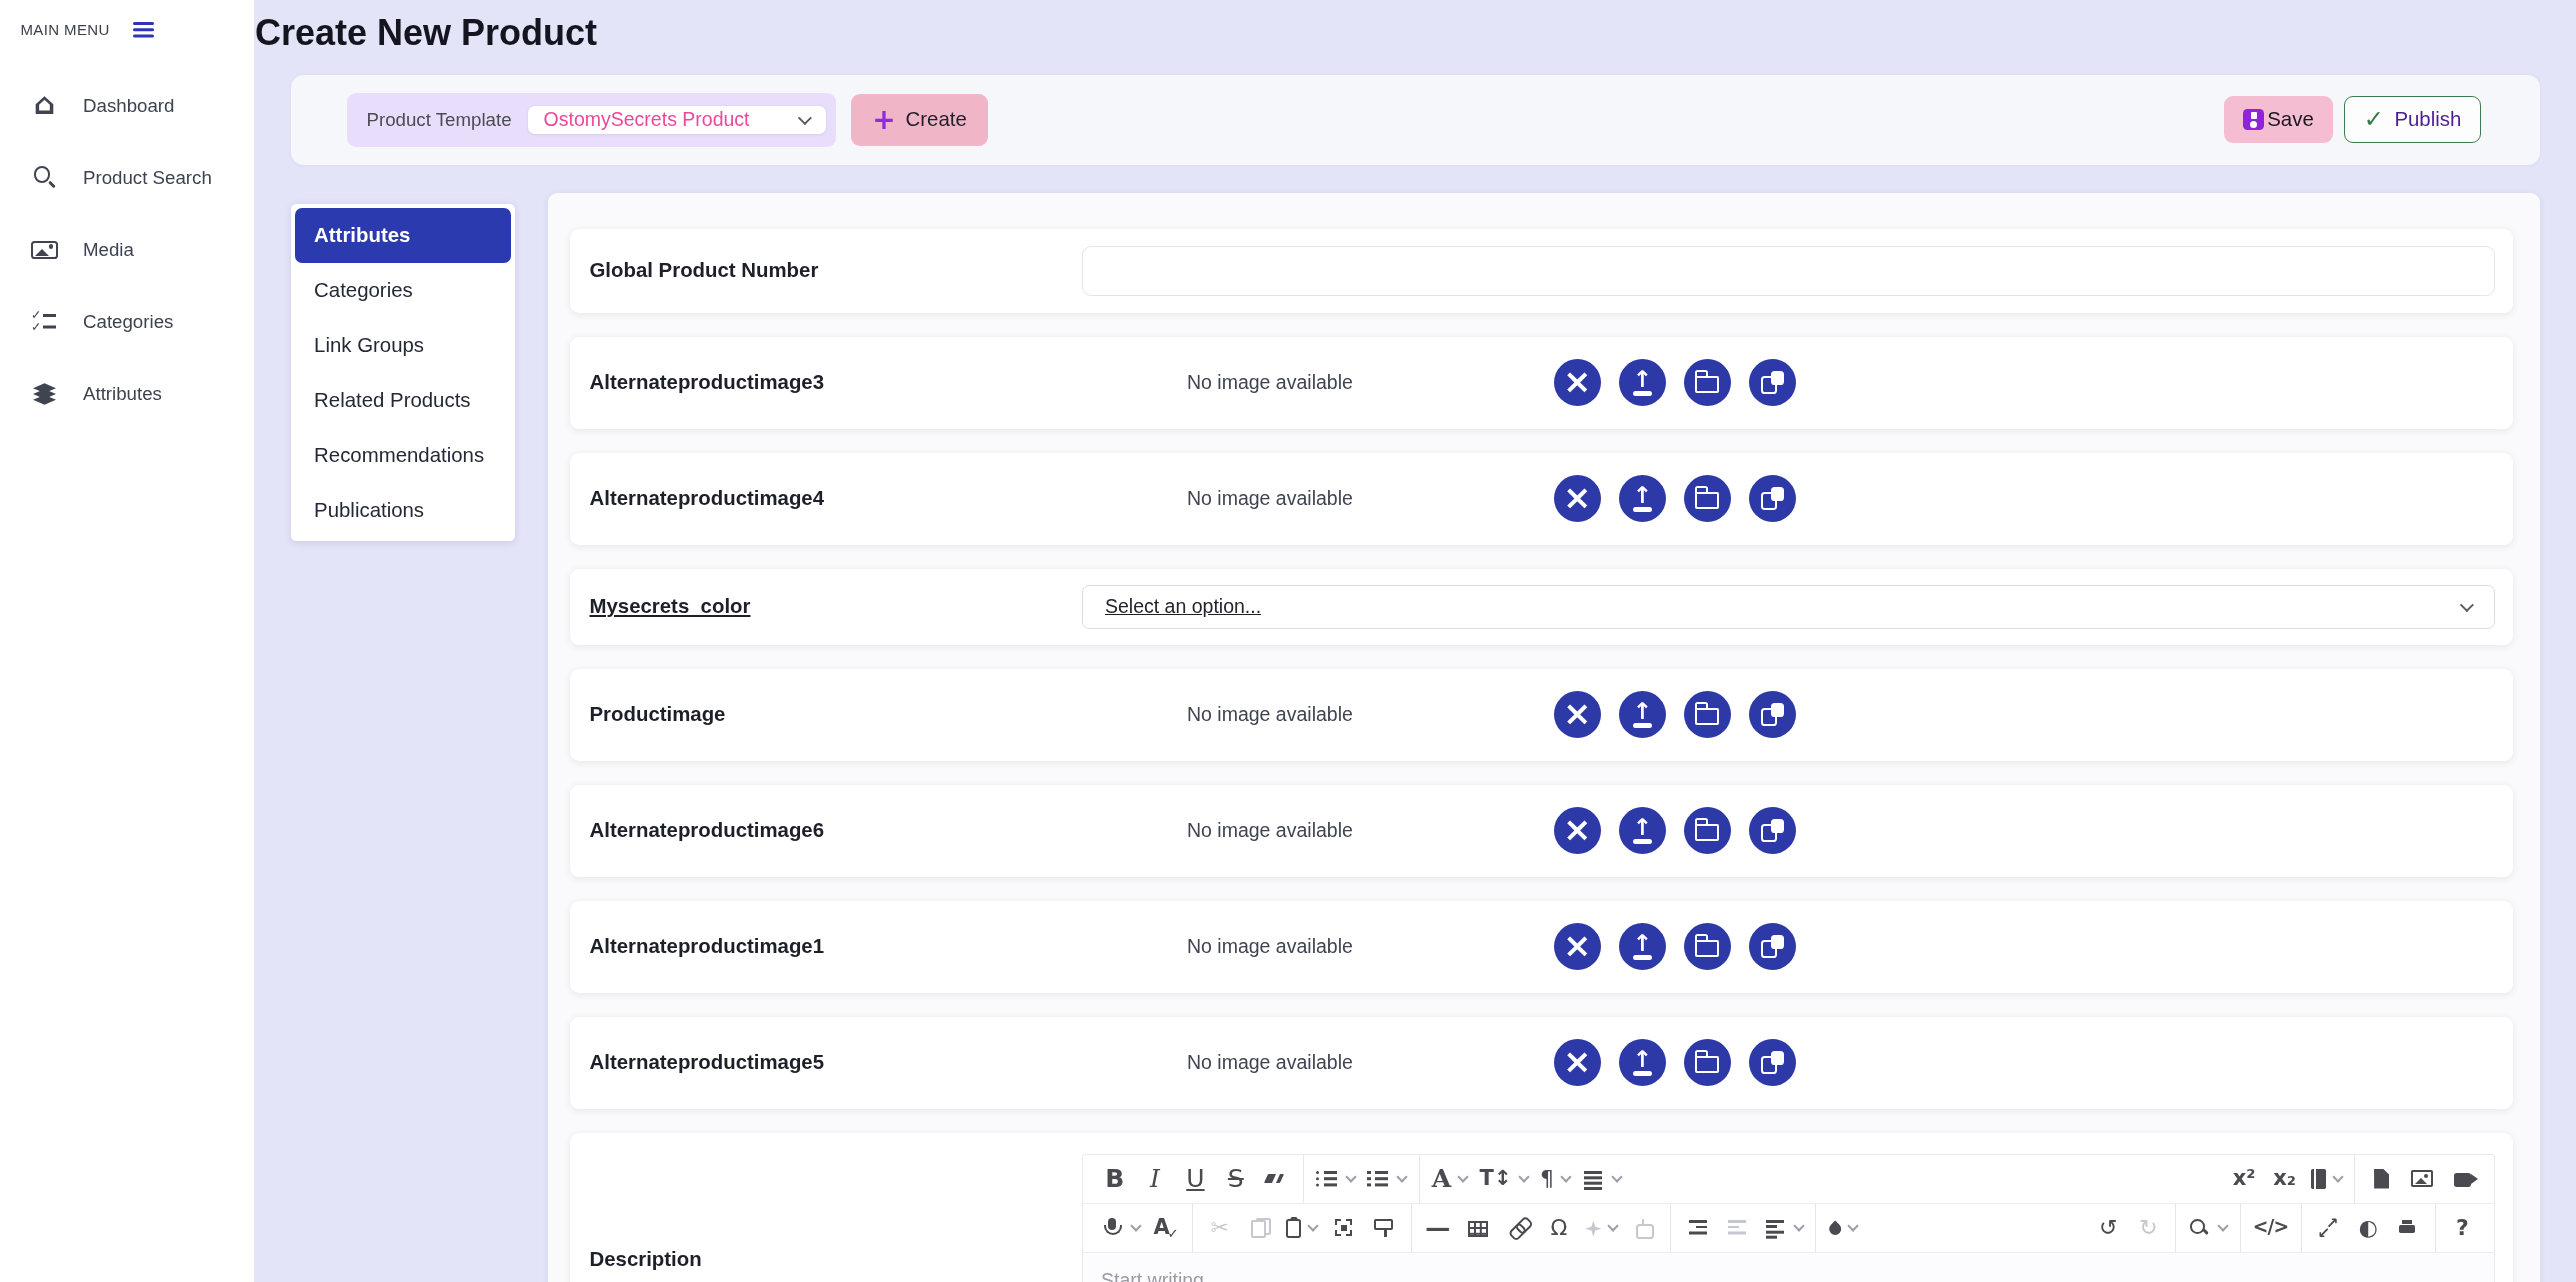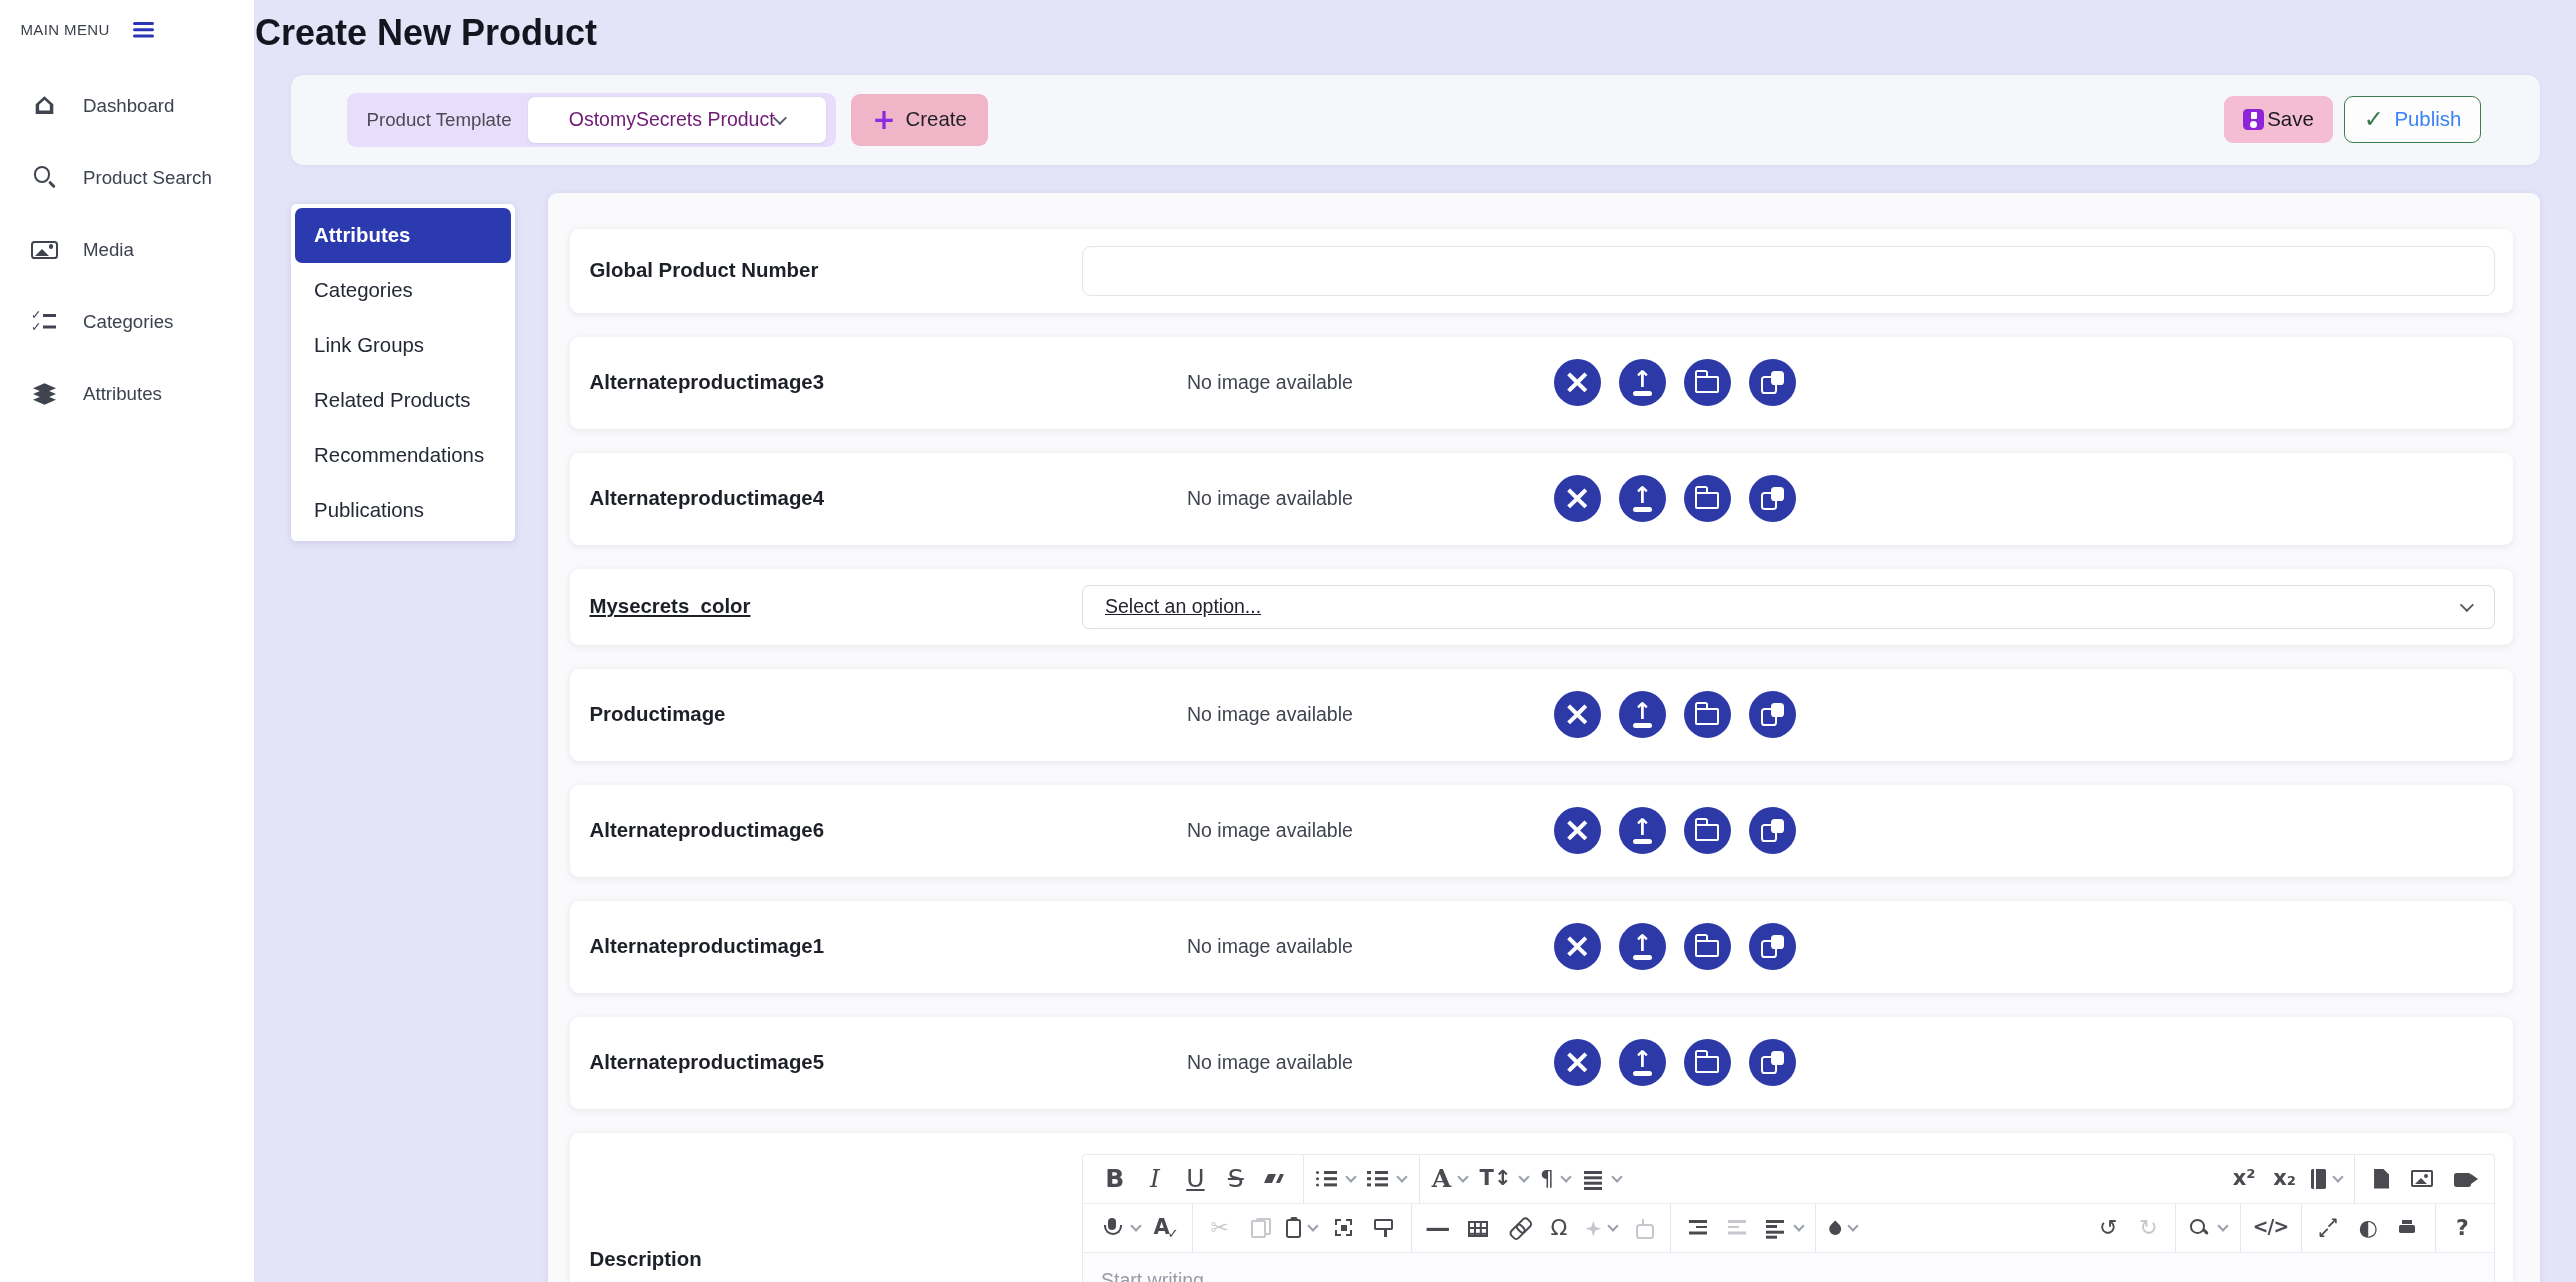--- a/index.html
+++ b/index.html
@@ -28,29 +28,29 @@
   .si-stack { flex-direction:column; }
   .si-stack i { display:block; width:23px; height:9.8px; background:currentColor; clip-path:polygon(50% 0,100% 50%,50% 100%,0 50%); margin-top:-4px; }
   .si-stack i:first-child { margin-top:0; }
   
   .main { position:absolute; left:255px; top:0; width:2321px; height:1283px; }
   .page-title { margin:0; padding-top:12.4px; text-align:left; font-size:36px; font-weight:700; color:#14151f; }
   
   .toolbar-card { margin:20.4px 36px 0; height:90px; background:#f6f7fb; border-radius:12.4px; display:flex; align-items:center; padding:0 59px 0 56px; box-shadow:0 0.9px 3.6px rgba(90,90,140,.06); }
   .tpl-pill { display:flex; align-items:center; height:54px; background:#e8defb; border-radius:9px; padding:0 10.7px 0 19.5px; gap:16px; }
   .tpl-label { font-size:18.7px; color:#4b4b55; white-space:nowrap; }
-  .tpl-select { display:flex; align-items:center; justify-content:center; width:298px; height:46px; background:#fff; border-radius:7px; padding:0 16px; font-size:19.5px; color:#701a75; box-shadow:0 0.9px 2.7px rgba(0,0,0,.08); cursor:pointer; }
+  .tpl-select { display:flex; align-items:center; justify-content:space-between; width:298px; height:28px; background:#fff; border-radius:7px; padding:0 16px; font-size:19.5px; color:#ec4899; box-shadow:0 0.9px 2.7px rgba(0,0,0,.08); cursor:pointer; }
   .create-btn { margin-left:15px; display:flex; align-items:center; gap:9.8px; height:52px; padding:0 21px; background:#f1b5c8; border-radius:9px; font-size:20.4px; color:#1f2128; cursor:pointer; }
   .plus-icon::before { content:'+'; color:#8b2be2; font-size:28px; font-weight:600; line-height:1; font-family:"DejaVu Sans",sans-serif; }
   .spacer { flex:1; }
   .save-btn { display:flex; align-items:center; gap:3px; height:47px; padding:0 19.5px; background:#f4bdd1; border-radius:9px; font-size:20.4px; color:#17181f; cursor:pointer; }
   .floppy-icon { width:21px; height:21px; background:#8e24d8; border-radius:4.4px; position:relative; }
   .floppy-icon::before { content:''; position:absolute; top:2.7px; left:8px; width:6.2px; height:7px; background:#fff; border-radius:0.9px; }
   .floppy-icon::after { content:''; position:absolute; bottom:2.7px; left:7px; width:7px; height:7px; background:#fff; border-radius:50%; }
-  .publish-btn { margin-left:10.7px; display:flex; align-items:center; gap:10.7px; height:47px; padding:0 18.7px; background:#fcfdfc; border:1.8px solid #3c7d50; border-radius:9px; font-size:20.4px; color:#3b82f6; cursor:pointer; }
+  .publish-btn { margin-left:10.7px; display:flex; align-items:center; gap:10.7px; height:47px; padding:0 18.7px; background:#fcfdfc; border:1.8px solid #3c7d50; border-radius:9px; font-size:20.4px; color:#4c1d95; cursor:pointer; }
   .check-icon::before { content:'✓'; color:#35794b; font-size:24px; font-weight:700; line-height:1; font-family:"DejaVu Sans",sans-serif; }
   
   .content { display:flex; align-items:flex-start; margin:28px 36px 0; gap:33px; }
   .tabs-panel { width:224px; margin-top:11.5px; background:#fff; border-radius:5.3px; box-shadow:0 1.8px 7px rgba(60,60,110,.13); padding:3.6px; }
   .tab { height:55px; display:flex; align-items:center; padding-left:19.5px; font-size:20.4px; color:#242936; cursor:pointer; }
   .tab.active { background:#2b3aae; color:#fff; font-weight:700; border-radius:7px; }
   .form-panel { flex:1; background:#fafafc; border-radius:9px; box-shadow:0 1.8px 7px rgba(60,60,110,.10); padding:36px 27px 36px 22px; }
   .row { background:#fff; border-radius:9px; box-shadow:0 1.8px 7px rgba(70,70,110,.10); display:flex; align-items:center; padding-right:18px; margin-bottom:24px; }
   .row-label { flex:0 0 512px; padding-left:19.5px; font-size:20.4px; font-weight:700; color:#1e2029; }
   .row-content { flex:1; display:flex; align-items:center; min-width:0; }

